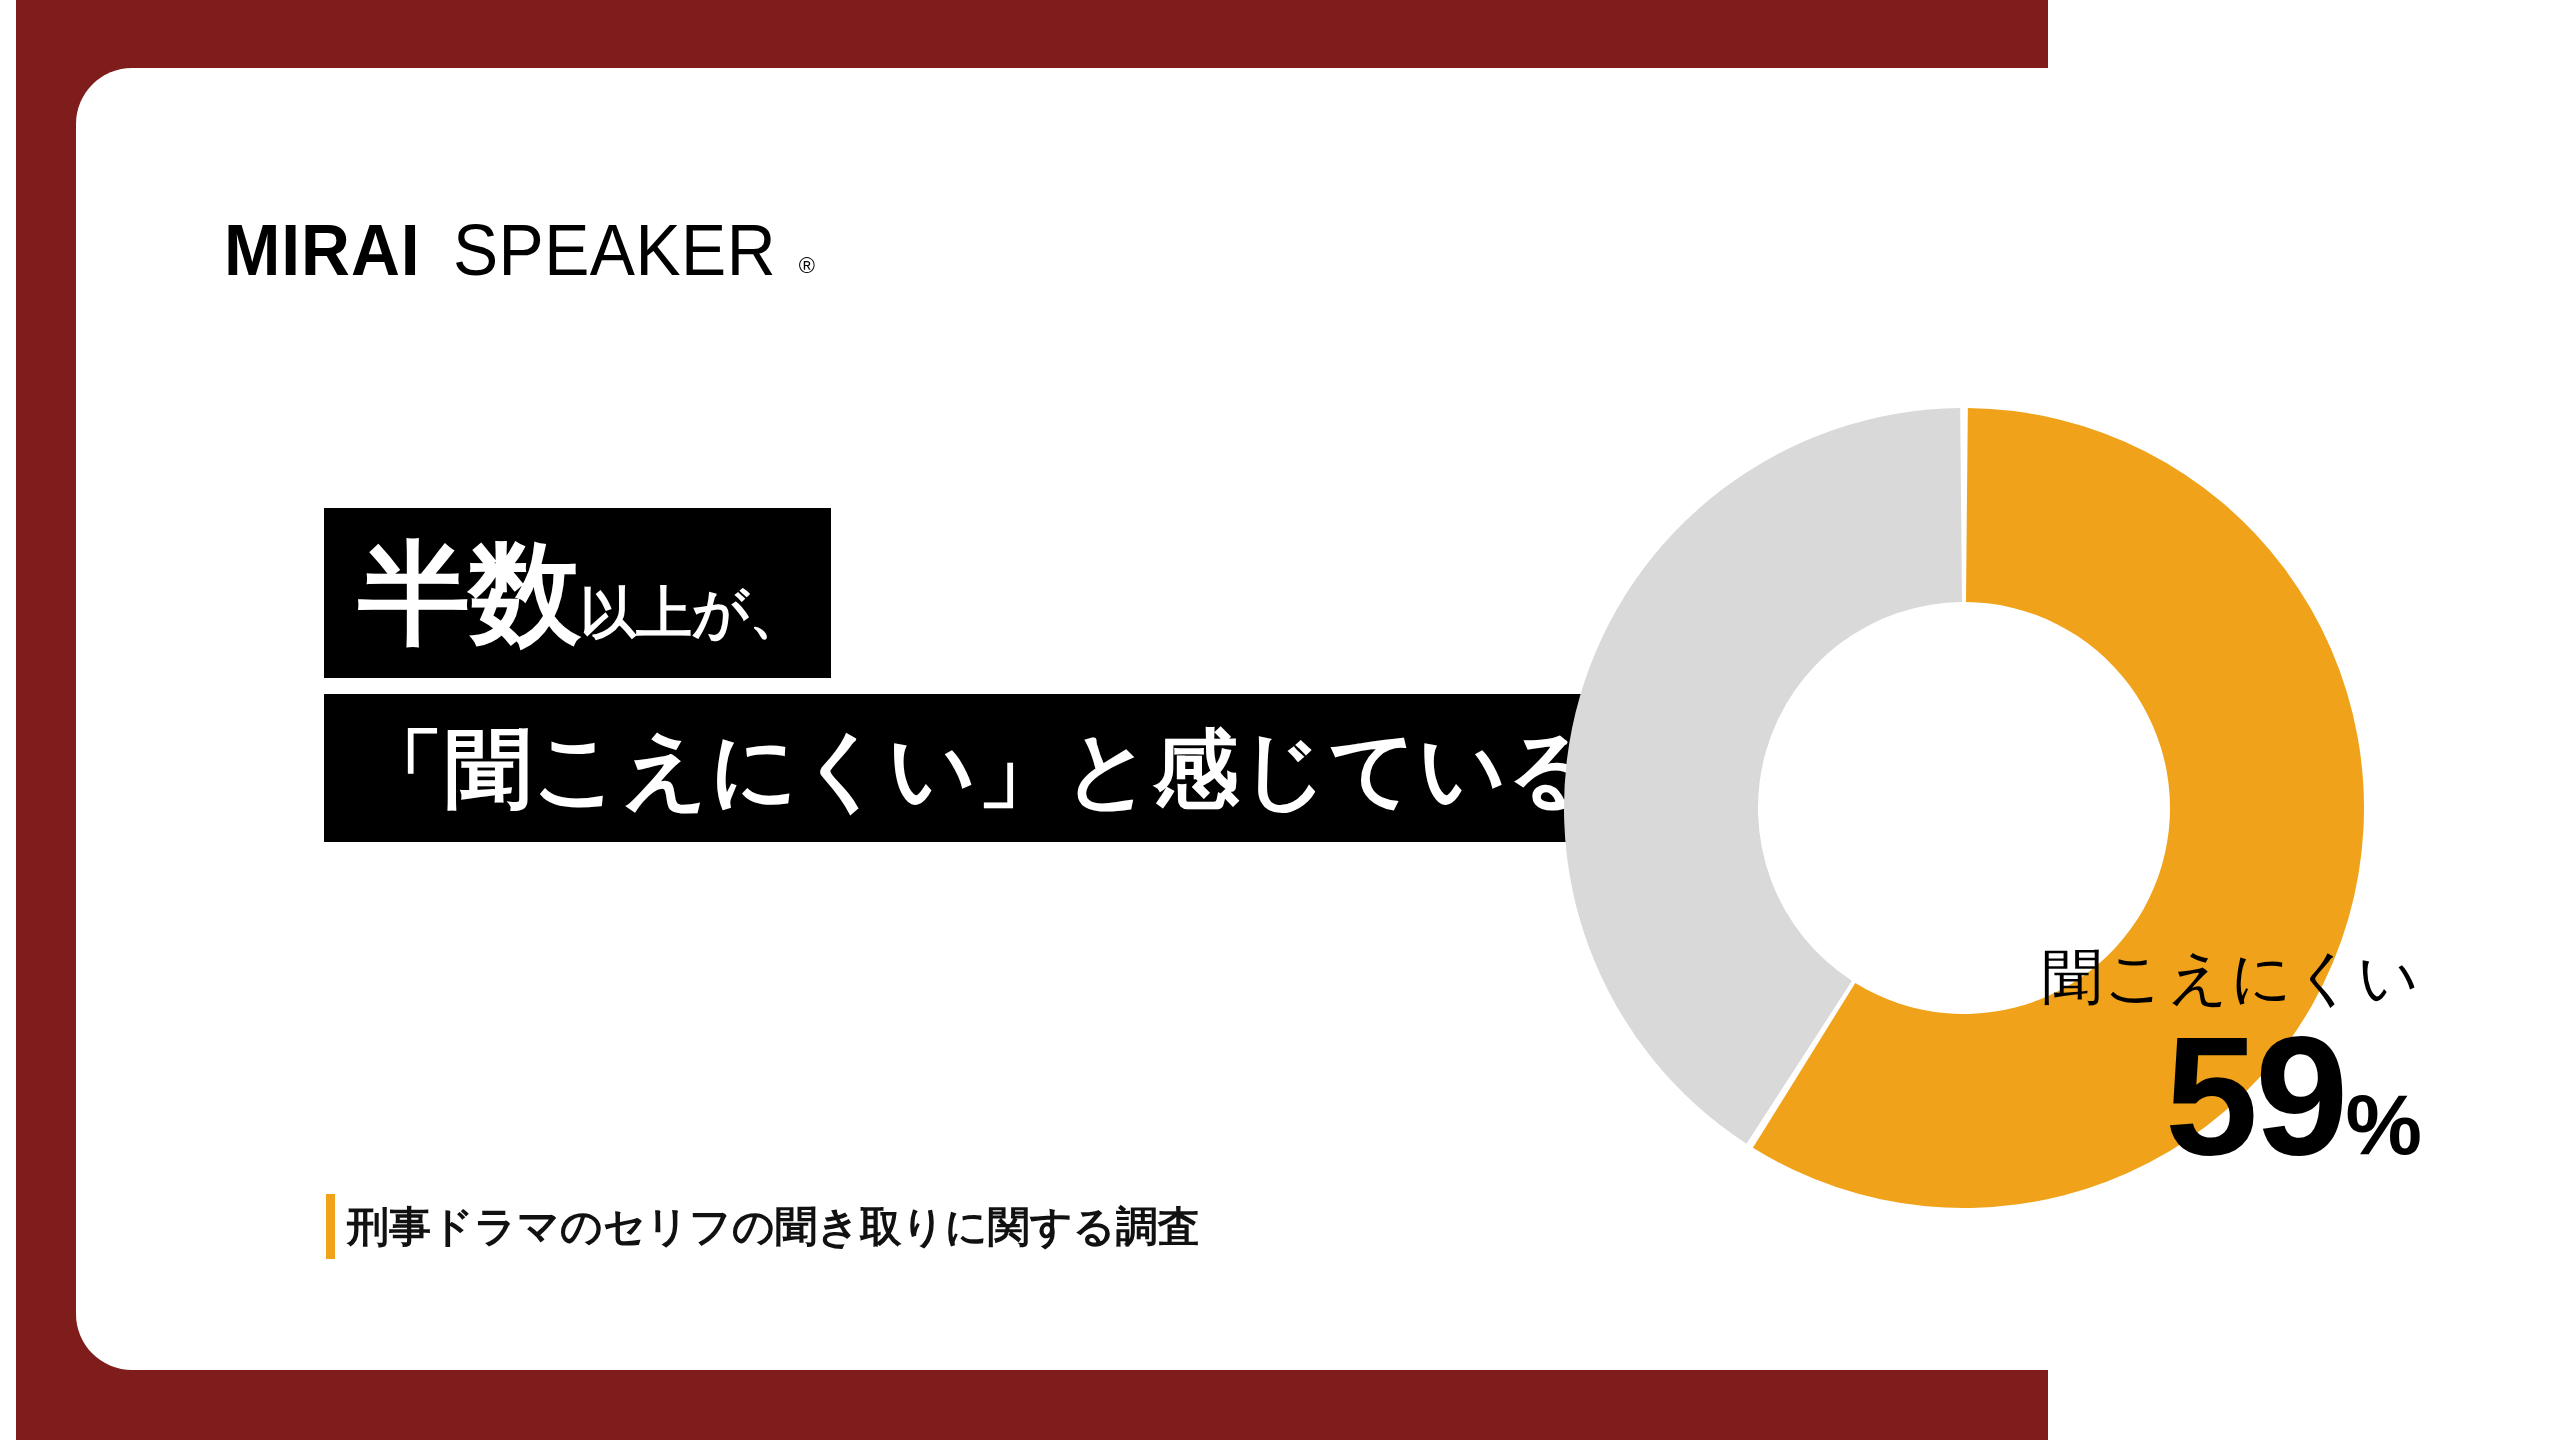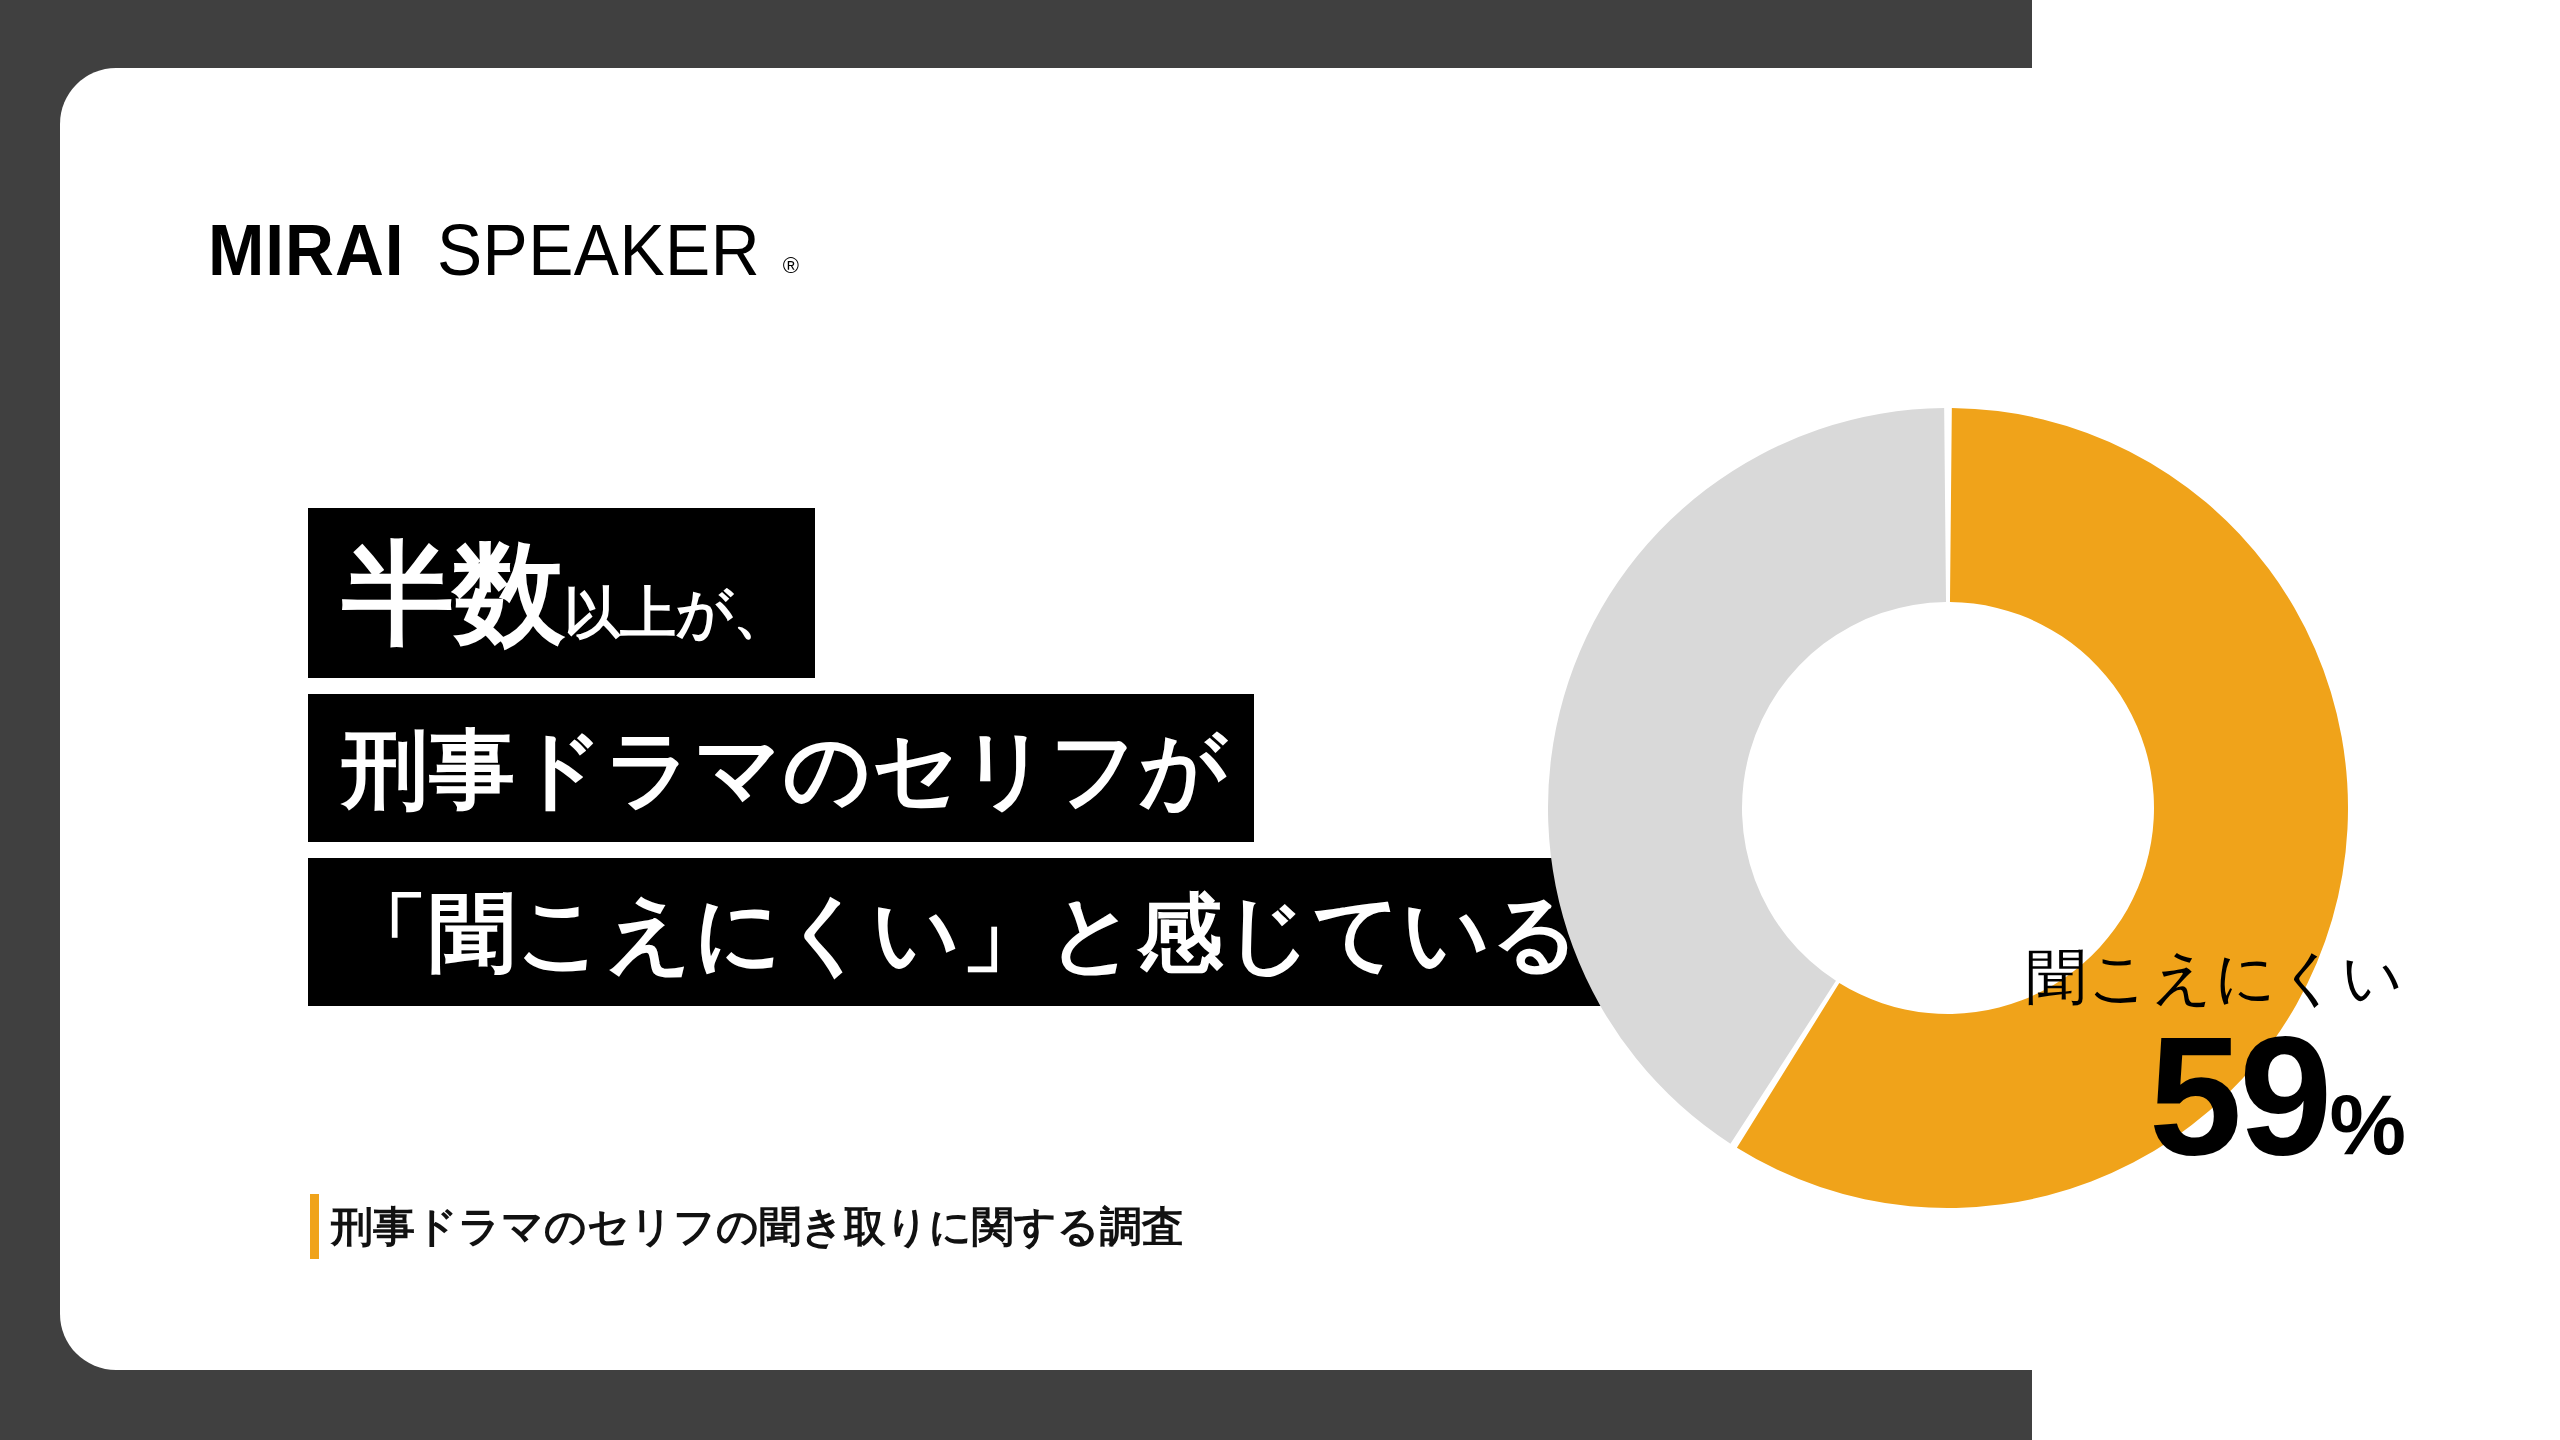--- a/index.html
+++ b/index.html
@@ -10,21 +10,22 @@
     width: 2560px;
     height: 1440px;
     overflow: hidden;
     font-family: "Liberation Sans", "DejaVu Sans", sans-serif;
   }
 
   #stage {
     position: relative;
     width: 2032px;
     height: 1440px;
-    background: #404040;
+    background: #7f1d1d;
+    margin-left: 16px;
   }
 
   
   #card {
     position: absolute;
     left: 60px;
     top: 68px;
     width: 2440px;
     height: 1302px;
     background: #ffffff;
@@ -188,25 +189,20 @@
       <span class="reg">®</span>
     </div>
 
     <div id="headline">
       <div class="hl-wrap">
         <div class="hl-row r1">
           <span class="big">半数</span><span class="mid">以上が、</span>
         </div>
       </div>
       <div class="hl-wrap">
-        <div class="hl-row r2">
-          <span class="line2txt">刑事ドラマのセリフが</span>
-        </div>
-      </div>
-      <div class="hl-wrap">
         <div class="hl-row r3">
           <span class="line3txt">「聞こえにくい」と感じている</span>
         </div>
       </div>
     </div>
 
     <div id="footnote">
       <div class="bar"></div>
       <div class="ftext">
         <div>刑事ドラマのセリフの聞き取りに関する調査</div>

